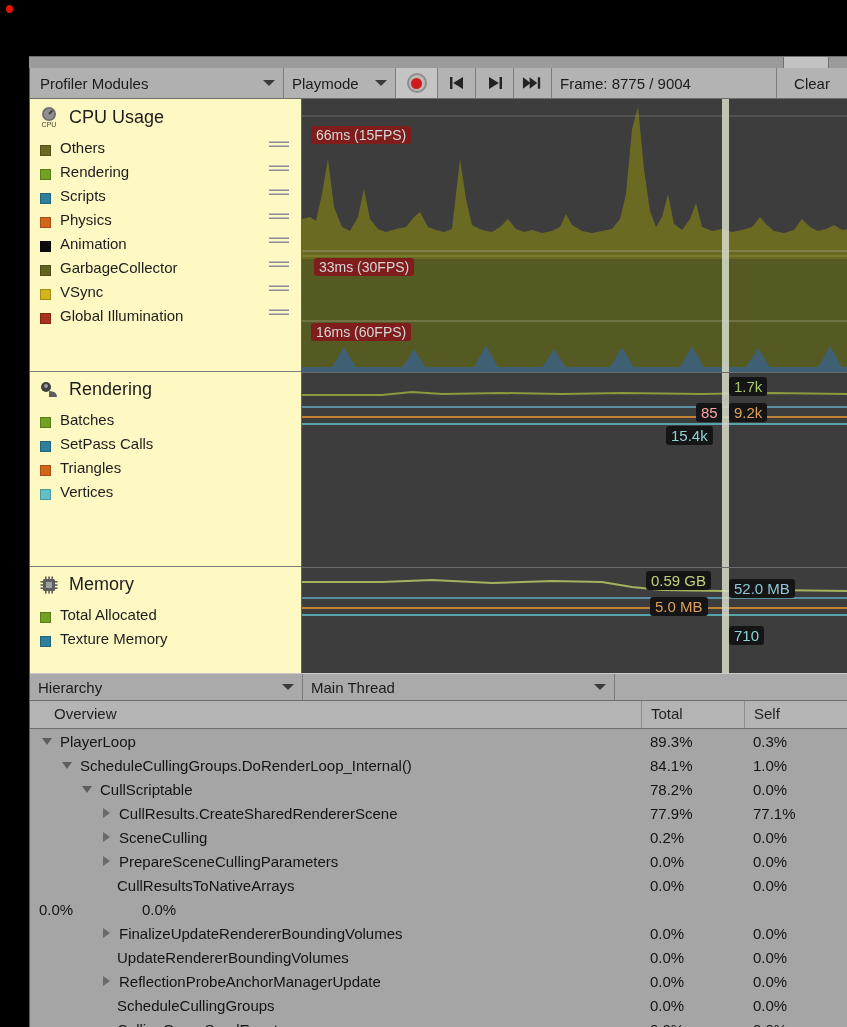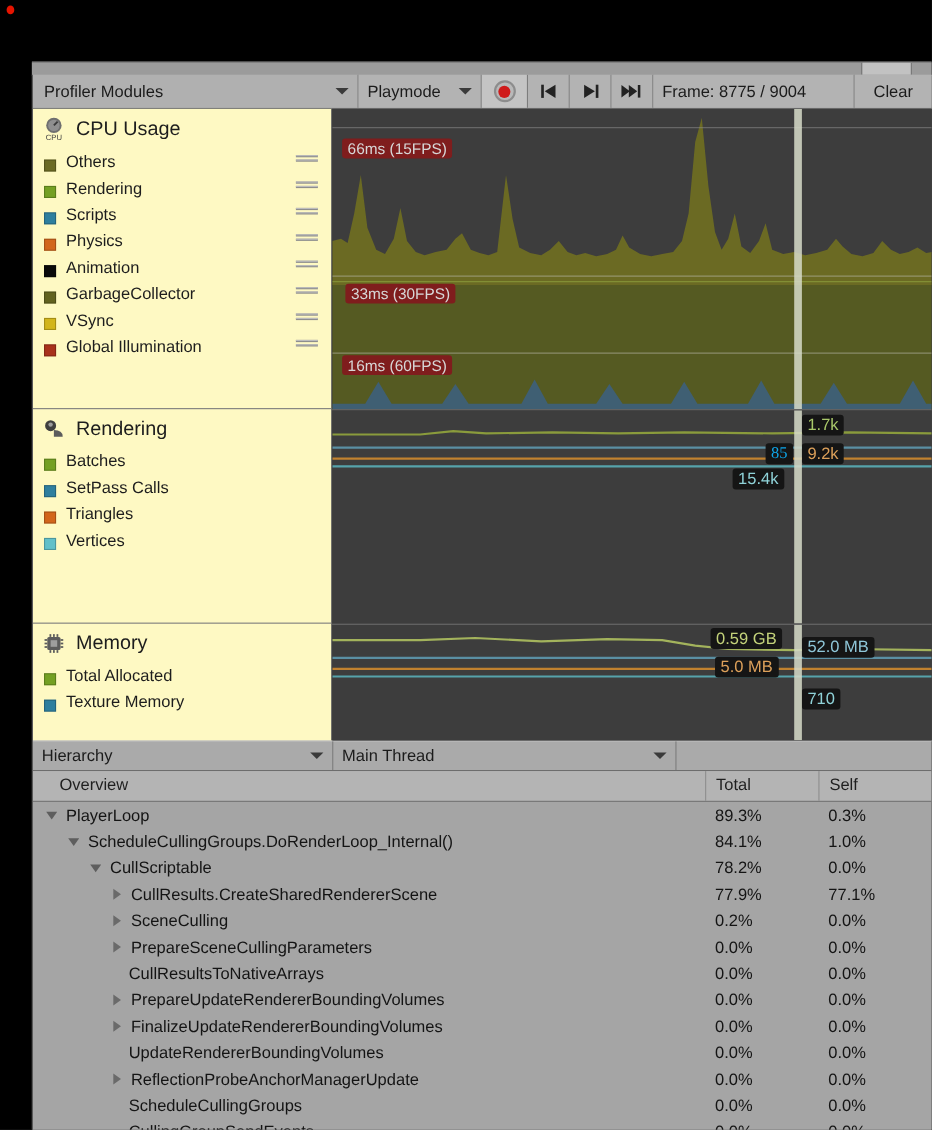--- a/index.html
+++ b/index.html
@@ -26,21 +26,21 @@
   
   .window { position:absolute; left:29px; top:68px; width:818px; height:959px;
             background:#a5a5a5; border-left:1px solid #5a5a5a; }
 
   
   .toolbar { position:relative; height:31px; background:#a5a5a5;
              border-bottom:1px solid #6d6d6d; display:flex; align-items:stretch; }
   .tb-cell { display:flex; align-items:center; height:100%;
              border-right:1px solid #7d7d7d; font-size:15px; color:#1b1b1b;
              padding:0 8px; background:#b3b3b3; white-space:nowrap; }
-  .tb-modules { width:296px; justify-content:space-between; background:#b0b0b0;padding-left:10px; }
+  .tb-modules { width:254px; justify-content:space-between; background:#b0b0b0;padding-left:10px; }
   .tb-playmode { width:112px; justify-content:space-between; }
   .caret { width:0;height:0;border-left:6px solid transparent;border-right:6px solid transparent;
            border-top:6px solid #3a3a3a; margin-left:6px; }
   .tb-rec { width:42px; justify-content:center; background:#c4c4c4; }
   .rec-ring { width:20px;height:20px;border-radius:50%;border:2px solid #8d8d8d;
               background:#b9b9b9; display:flex;align-items:center;justify-content:center; }
   .rec-inner { width:11px;height:11px;border-radius:50%;background:#cf1b1b; }
   .tb-nav { width:38px; justify-content:center; }
   .tb-frame { flex:1; }
   .tb-clear { width:70px; justify-content:center; border-right:none; }
@@ -322,21 +322,21 @@
 
         <div class="graph" style="top:273px;height:195px;border-top:1px solid #6d6d6d;">
           <svg width="546" height="195" viewBox="0 0 546 195" preserveAspectRatio="none" style="position:absolute;inset:0;">
             <rect width="546" height="195" fill="#3d3d3d"></rect>
             <path fill="none" stroke="#8a9b3c" stroke-width="2" d="M0,22 L80,22 L110,19 L140,21 L200,20 L260,21 L320,20 L400,21 L470,20 L546,21"></path>
             <path fill="none" stroke="#5a8fa3" stroke-width="2" d="M0,34 L546,34"></path>
             <path fill="none" stroke="#c1822f" stroke-width="2" d="M0,44 L546,44"></path>
             <path fill="none" stroke="#56a3ab" stroke-width="2" d="M0,51 L546,51"></path>
           </svg>
           <div class="vlabel" style="left:427px;top:4px;color:#a9c86a;">1.7k</div>
-          <div class="vlabel" style="left:394px;top:30px;color:#0ea5e9;font-family:Liberation Serif, serif;">85</div>
+          <div class="vlabel" style="left:394px;top:30px;color:#fca5a5;">85</div>
           <div class="vlabel" style="left:427px;top:30px;color:#dca05a;">9.2k</div>
           <div class="vlabel" style="left:364px;top:53px;color:#8fd2d8;">15.4k</div>
           <div class="selline" style="left:420px;"></div>
         </div>
 
         <div class="graph" style="top:468px;height:106px;border-top:1px solid #6d6d6d;">
           <svg width="546" height="106" viewBox="0 0 546 106" preserveAspectRatio="none" style="position:absolute;inset:0;">
             <rect width="546" height="106" fill="#3d3d3d"></rect>
             <path fill="none" stroke="#a3b35c" stroke-width="2" d="M0,14 L80,14 L130,12 L190,15 L250,13 L300,14 L330,19 L360,22 L420,23 L470,22 L546,23"></path>
             <path fill="none" stroke="#5a8fa3" stroke-width="2" d="M0,30 L546,30"></path>
@@ -421,24 +421,20 @@
         </div>
         <div class="row">
           <div class="r-name" style="padding-left: 70px;">
             <span class="tri none"></span>
             <span>CullResultsToNativeArrays</span>
           </div>
           <div class="r-num">0.0%</div>
           <div class="r-num">0.0%</div>
         </div>
         <div class="row">
-          <div class="r-name" style="padding-left: 70px;">
-            <span class="tri right"></span>
-            <span>PrepareUpdateRendererBoundingVolumes</span>
-          </div>
           <div class="r-num">0.0%</div>
           <div class="r-num">0.0%</div>
         </div>
         <div class="row">
           <div class="r-name" style="padding-left: 70px;">
             <span class="tri right"></span>
             <span>FinalizeUpdateRendererBoundingVolumes</span>
           </div>
           <div class="r-num">0.0%</div>
           <div class="r-num">0.0%</div>

